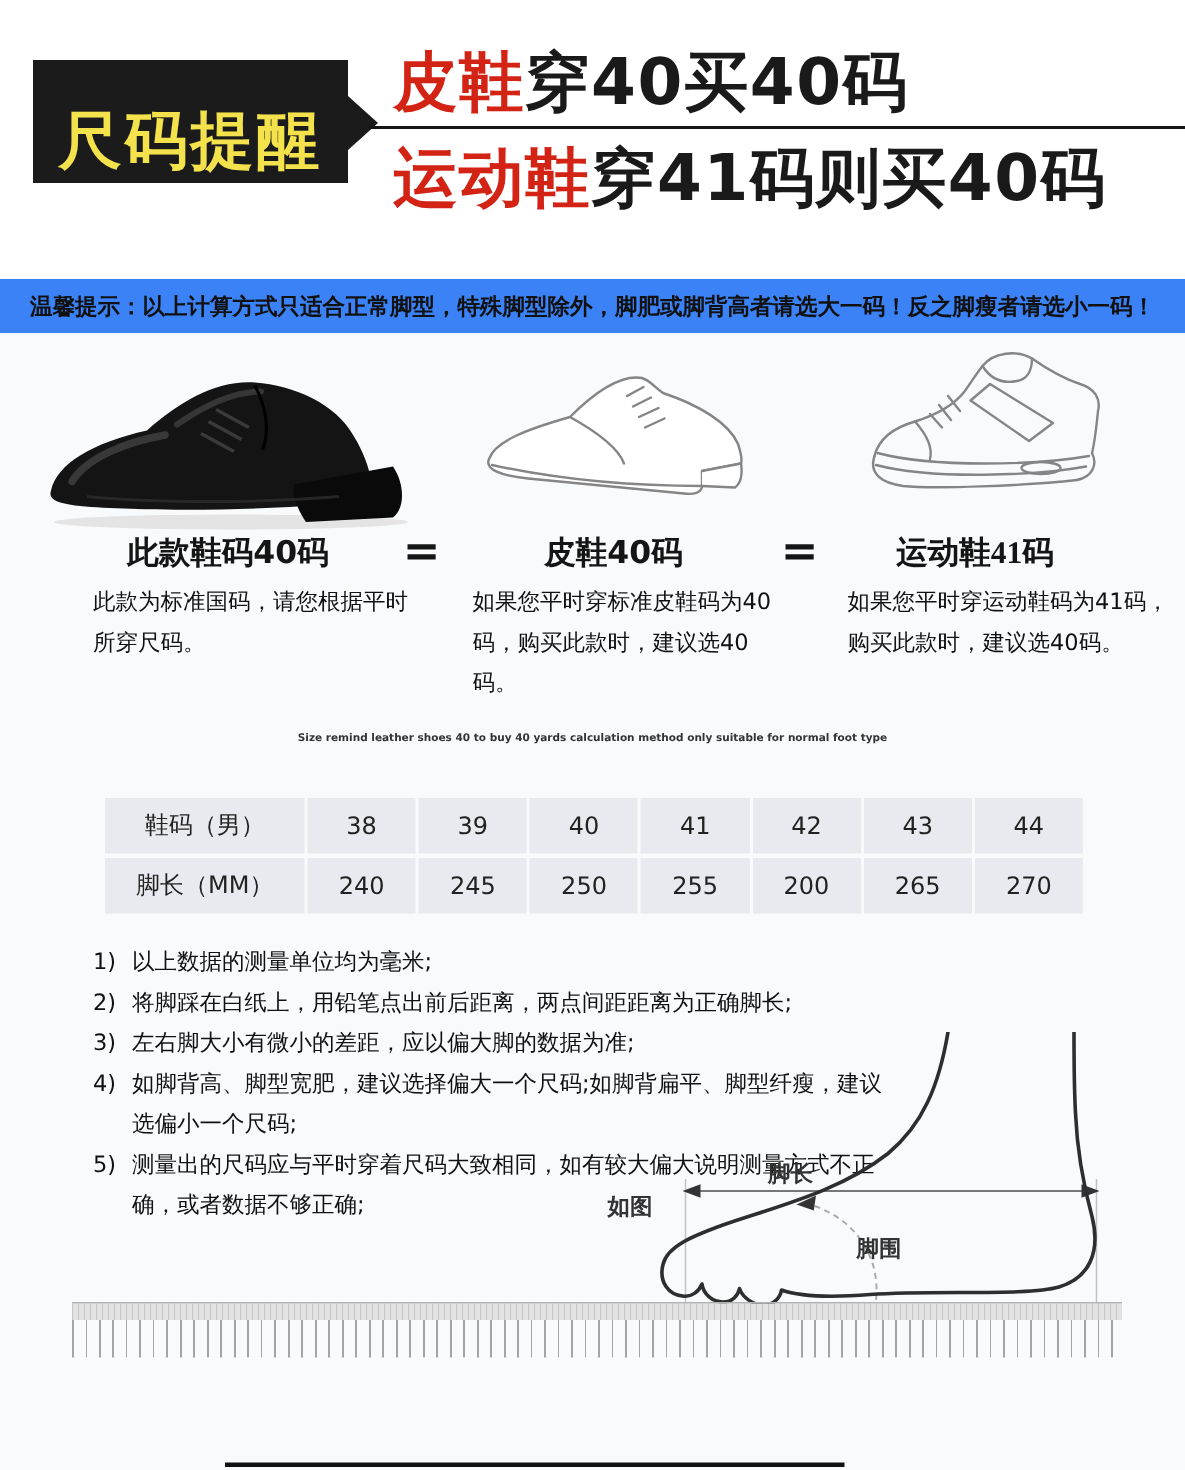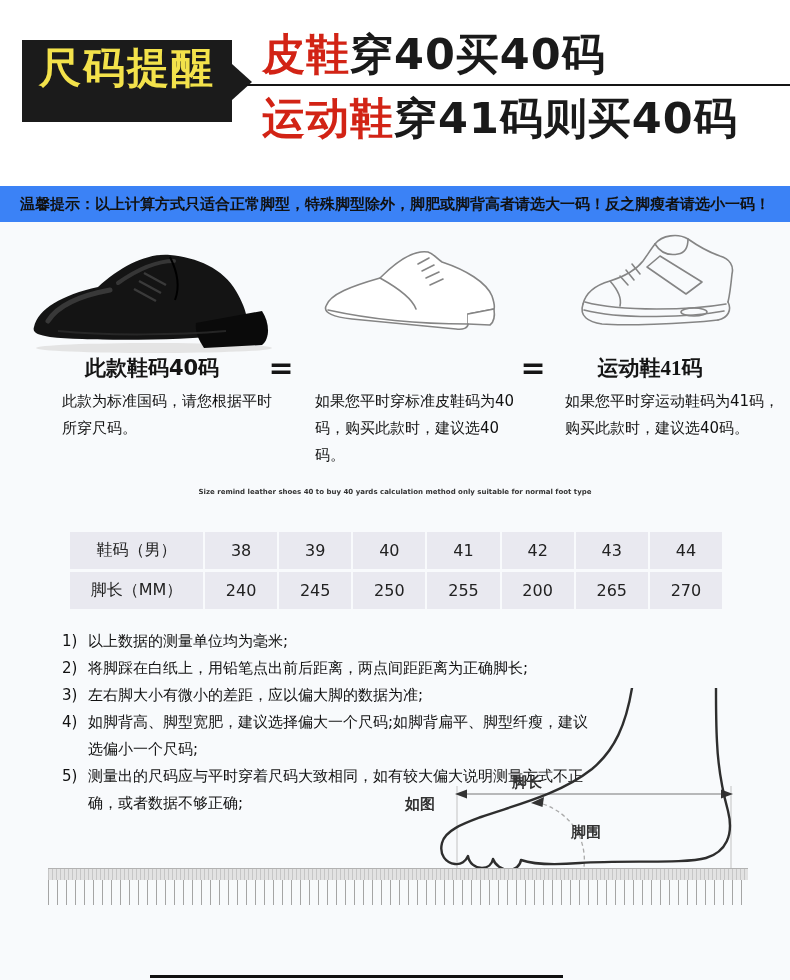--- a/index.html
+++ b/index.html
@@ -2,21 +2,21 @@
 <html><head>
 <meta charset="utf-8">
 <style>
   html,body{margin:0;padding:0;background:#fff;}
   .page{position:relative;width:790px;height:980px;overflow:hidden;
         font-family:"DejaVu Sans","Liberation Sans",sans-serif;color:#111;background:#fff;}
   .lower-bg{position:absolute;left:0;top:222px;width:790px;height:758px;background:#f8fafc;}
 
   
   .badge{position:absolute;left:22px;top:40px;width:210px;height:82px;background:#1b1b1b;
-         display:flex;align-items:flex-start;justify-content:center;}
+         display:flex;align-items:flex-end;justify-content:center;}
   .badge span{color:#f3e24b;font-size:42px;font-weight:800;letter-spacing:2px;white-space:nowrap;}
   .badge-arrow{position:absolute;left:232px;top:64px;width:0;height:0;
          border-top:18px solid transparent;border-bottom:18px solid transparent;border-left:20px solid #1b1b1b;}
   .head-divider{position:absolute;left:246px;top:84px;width:544px;height:2px;background:#151515;}
   .head-line{position:absolute;left:262px;white-space:nowrap;font-weight:800;font-size:43px;letter-spacing:1px;color:#1a1a1a;}
   .head-line1{top:26px;}
   .head-line2{top:90px;}
   .hl-red{color:#d22315;}
 
   
@@ -111,20 +111,21 @@
       <path d="M98,24 L140,50 L124,62 L85,35 Z"></path>
       <path d="M70,32 l8,10 M64,38 l8,10 M58,44 l8,9"></path>
       <path d="M23,70 C60,80 130,78 164,72 M22,78 C60,88 130,85 162,79"></path>
       <path d="M48,49 C56,58 60,66 58,74"></path>
       <ellipse cx="132" cy="80" rx="13" ry="4"></ellipse>
     </g>
   </svg>
 
   <div class="cmp-label" style="left:47px;">此款鞋码40码</div>
   <div class="cmp-eq" style="left:264px;">=</div>
+  <div class="cmp-label" style="left:304px;">皮鞋40码</div>
   <div class="cmp-eq" style="left:516px;">=</div>
   <div class="cmp-label" style="left:545px;font-family:Liberation Serif, serif;">运动鞋41码</div>
 
   <div class="cmp-desc" style="left:62px;width:218px;">此款为标准国码，请您根据平时所穿尺码。</div>
   <div class="cmp-desc" style="left:315px;width:212px;">如果您平时穿标准皮鞋码为40码，购买此款时，建议选40码。</div>
   <div class="cmp-desc" style="left:565px;width:218px;">如果您平时穿运动鞋码为41码，购买此款时，建议选40码。</div>
 
   <div class="size-subtitle">Size remind leather shoes 40 to buy 40 yards calculation method only suitable for normal foot type</div>
 
   <div class="size-table">

